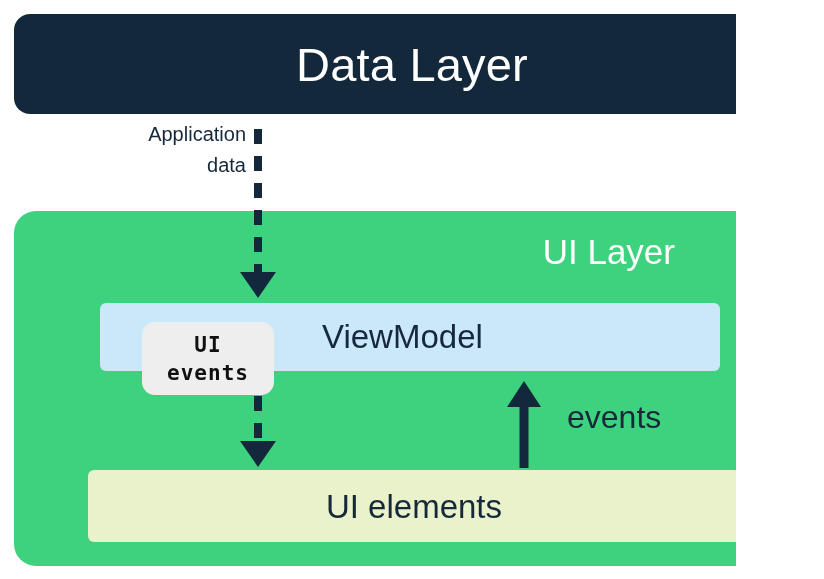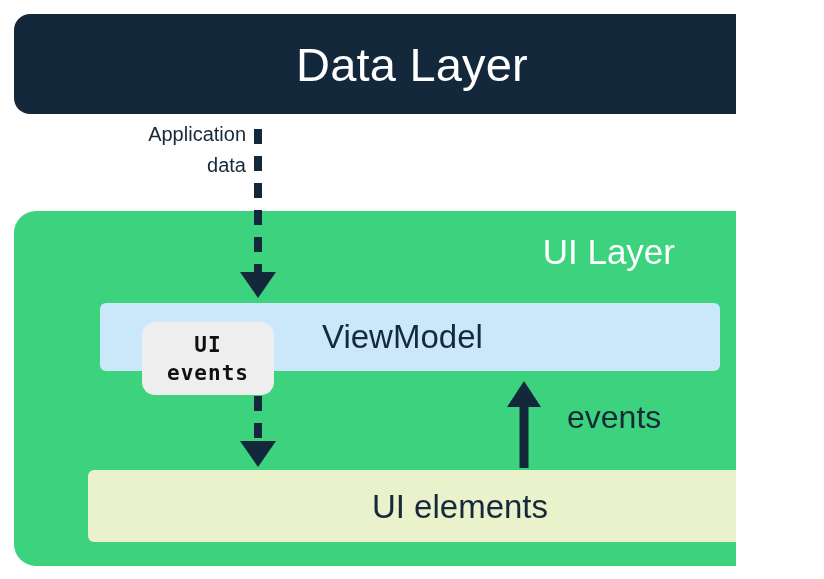--- a/index.html
+++ b/index.html
@@ -120,21 +120,20 @@
     position: absolute;
     left: 88px;
     top: 470px;
     width: 652px;
     height: 72px;
     background: #eaf2cc;
     border-radius: 6px;
     display: flex;
     align-items: center;
     justify-content: center;
-    padding-left: 46px;
   }
   .ui-elements-title {
     color: #16293b;
     font-size: 33px;
     font-weight: 400;
     line-height: 1;
   }
 
   
   .events-label {

